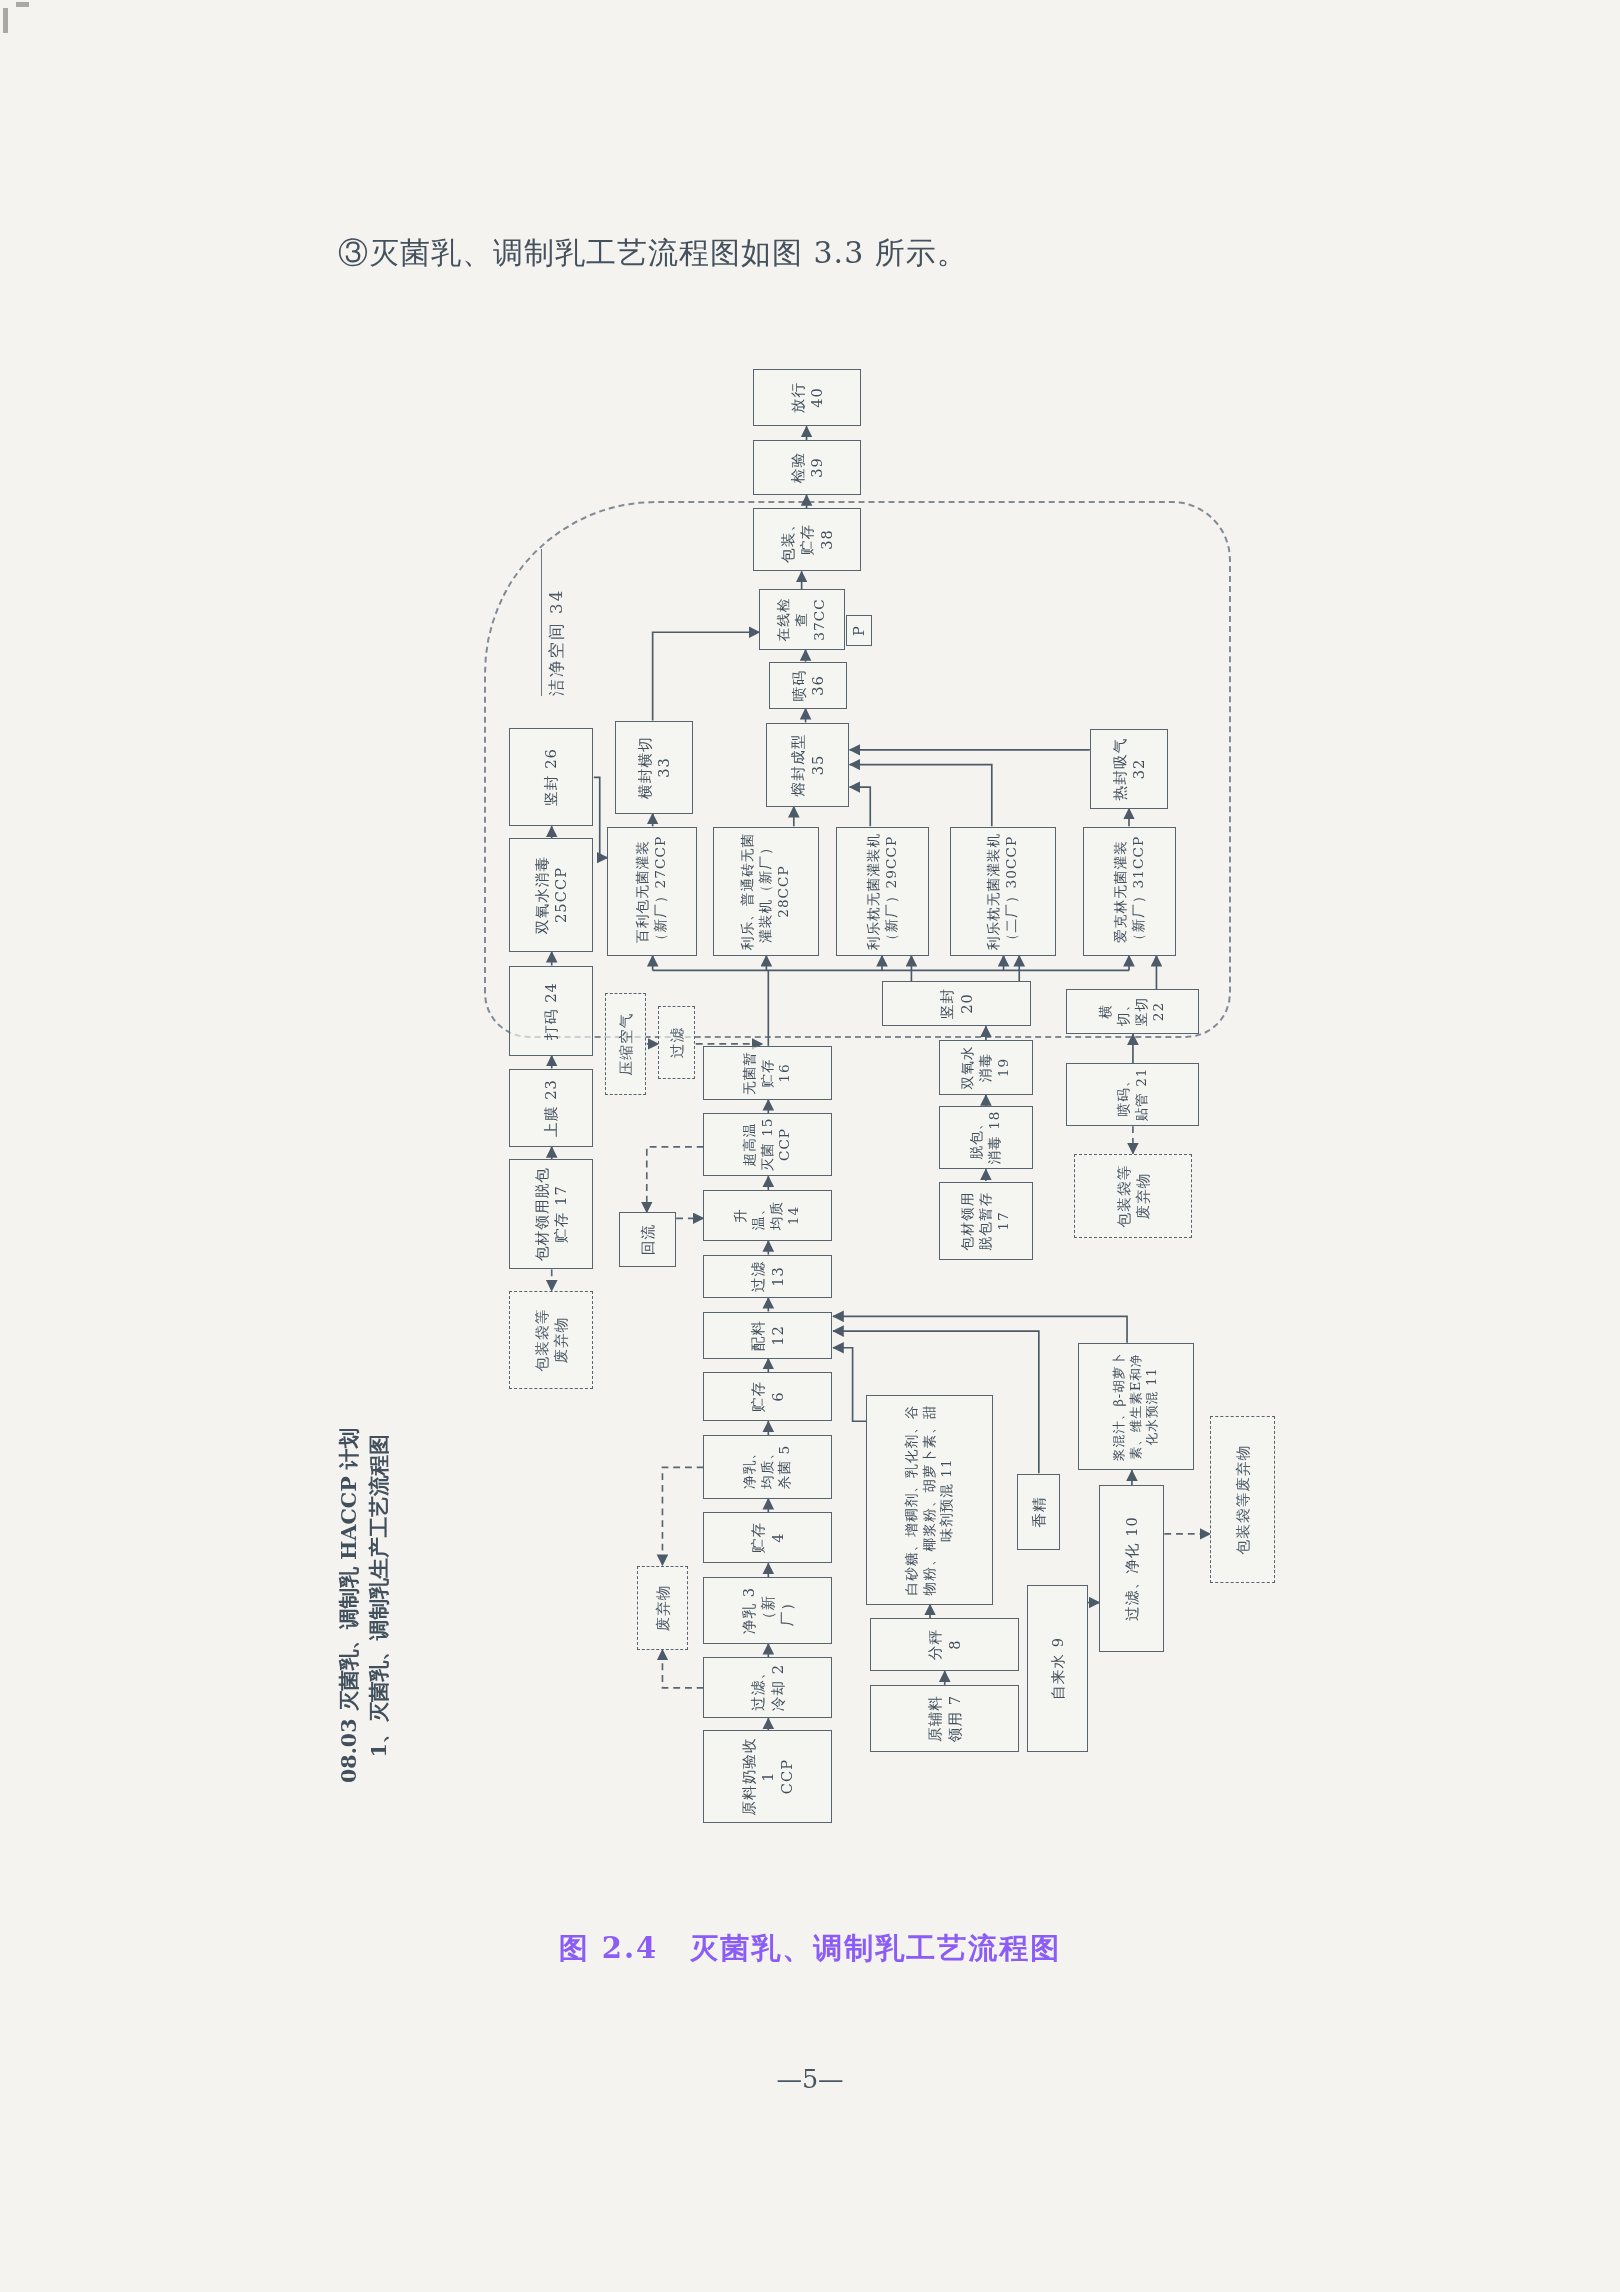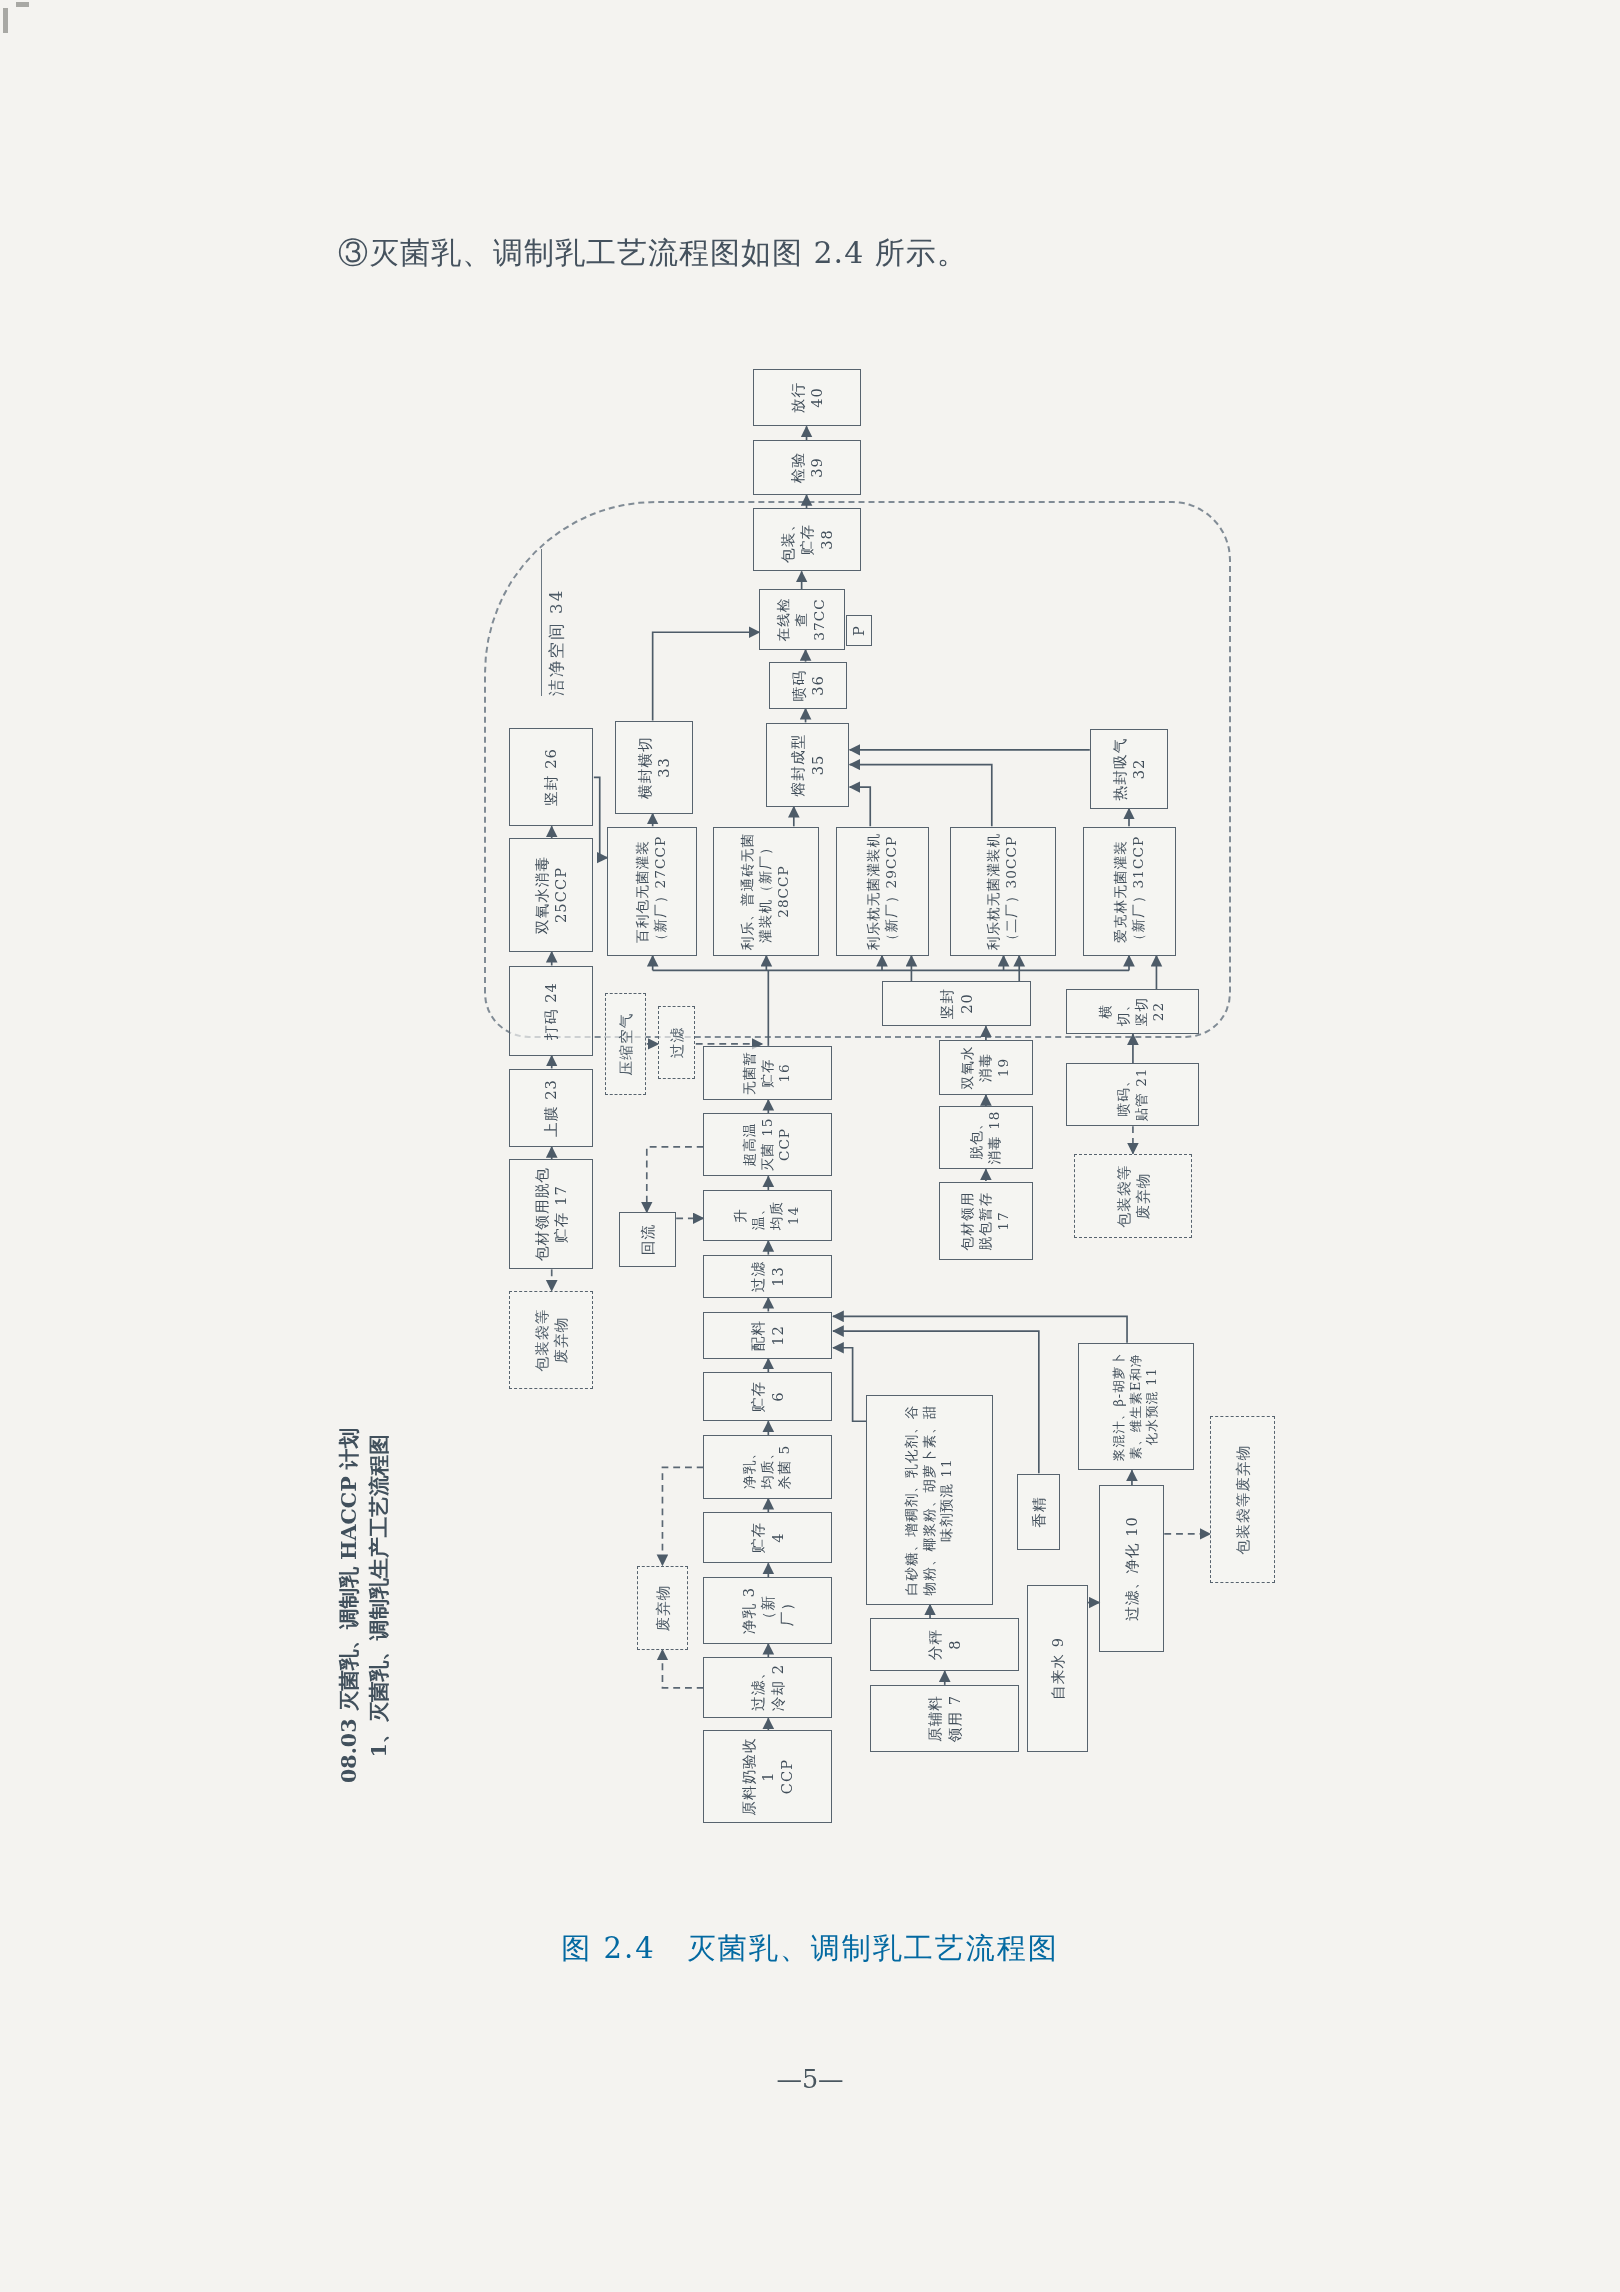--- a/index.html
+++ b/index.html
@@ -47,35 +47,35 @@
     white-space:pre-line;line-height:1.3;
     box-sizing:border-box;padding:2.9px;
     letter-spacing:1px;overflow:hidden;
   }
   .flow-node.dashed{border-style:dashed;color:#4c5a66;}
   #edges{position:absolute;inset:0;pointer-events:none;}
   #edges polyline{fill:none;stroke:#4d5b68;stroke-width:1.7;}
   #edges polyline.dashed{stroke-dasharray:7 5;stroke:#5a6773;}
   #caption{
     position:absolute;left:0;right:0;top:1929px;
-    text-align:center;font-size:29px;letter-spacing:2px;color:#0369a1;
+    text-align:center;font-size:29px;letter-spacing:2px;color:#8b5cf6;font-weight:bold;
   }
   #pagenum{
     position:absolute;left:0;right:0;top:2064px;
     text-align:center;font-size:25.5px;color:#49565f;
   }
 </style>
 </head>
 <body>
 
 <div id="page">
   <div class="speck" style="left:2.9px;top:7.8px;width:4.9px;height:25.5px;"></div>
   <div class="speck" style="left:15.7px;top:2px;width:13.7px;height:4.9px;"></div>
 
-  <div id="heading">③灭菌乳、调制乳工艺流程图如图 2.4 所示。</div>
+  <div id="heading">③灭菌乳、调制乳工艺流程图如图 3.3 所示。</div>
 
   <div id="flow-wrap">
     <div id="flow-canvas">
       <div id="diagram-title"><span class="t1">08.03 灭菌乳、调制乳 HACCP 计划</span>
 <span class="t2">1、灭菌乳、调制乳生产工艺流程图</span></div>
       <div id="clean-boundary" style="left: 839px; top: 151px; width: 533px; height: 743px;"></div>
       <div id="clean-label" style="left: 1181px; top: 208px; width: 147px;">洁净空间 34</div>
       <svg id="edges" width="1529" height="951" viewBox="0 0 1560 970">
         <defs>
           <marker id="ah" markerWidth="8" markerHeight="8" refX="6.5" refY="3.5" orient="auto">

